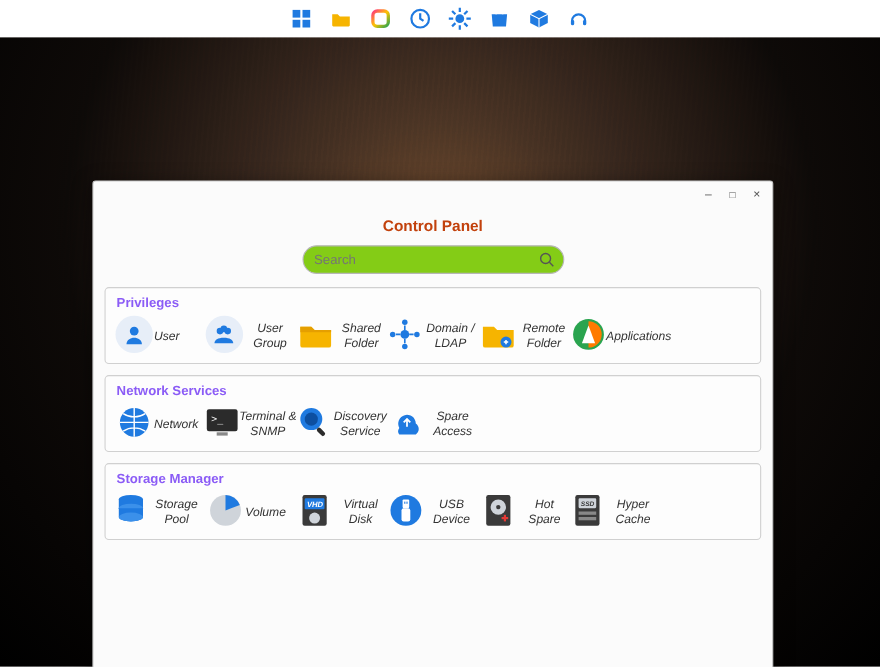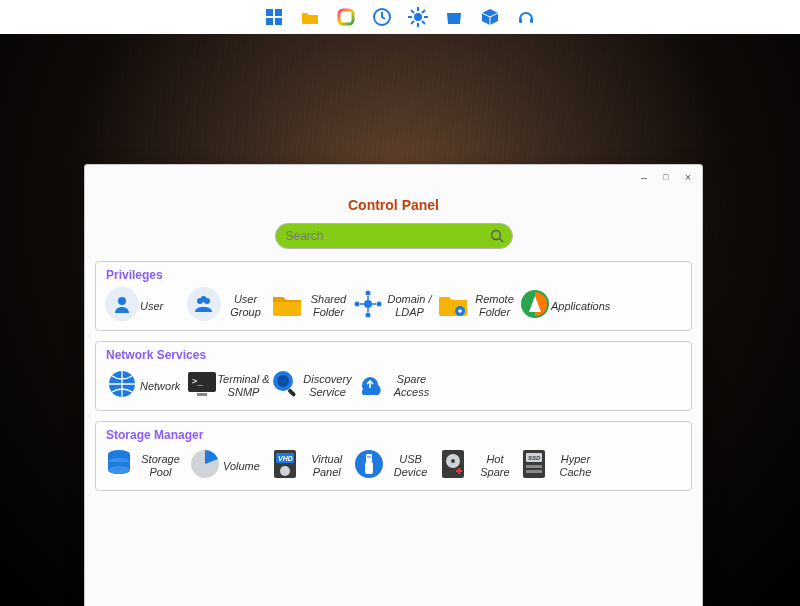--- a/index.html
+++ b/index.html
@@ -267,21 +267,21 @@
           </div>
           <div class="cell">
             <div class="ic">
                 <svg width="26" height="32">
                   <rect x="2" y="2" width="22" height="28" rx="2" fill="#3a3a3a"></rect>
                   <rect x="4" y="5" width="18" height="10" rx="1" fill="#1f7ae0"></rect>
                   <text x="6" y="13" fill="#fff" font-size="7" font-weight="700">VHD</text>
                   <circle cx="13" cy="23" r="5" fill="#cfd4da"></circle>
                 </svg>
               </div>
-            <div class="lbl">Virtual Panel</div>
+            <div class="lbl">Virtual Disk</div>
           </div>
           <div class="cell">
             <div class="ic">
                 <svg width="32" height="32">
                   <circle cx="16" cy="16" r="14" fill="#1f7ae0"></circle>
                   <rect x="13" y="6" width="6" height="8" rx="1" fill="#fff"></rect>
                   <rect x="12" y="14" width="8" height="12" rx="2" fill="#fff"></rect>
                   <rect x="14.5" y="8" width="1" height="2" fill="#1f7ae0"></rect>
                   <rect x="16.5" y="8" width="1" height="2" fill="#1f7ae0"></rect>
                 </svg>

